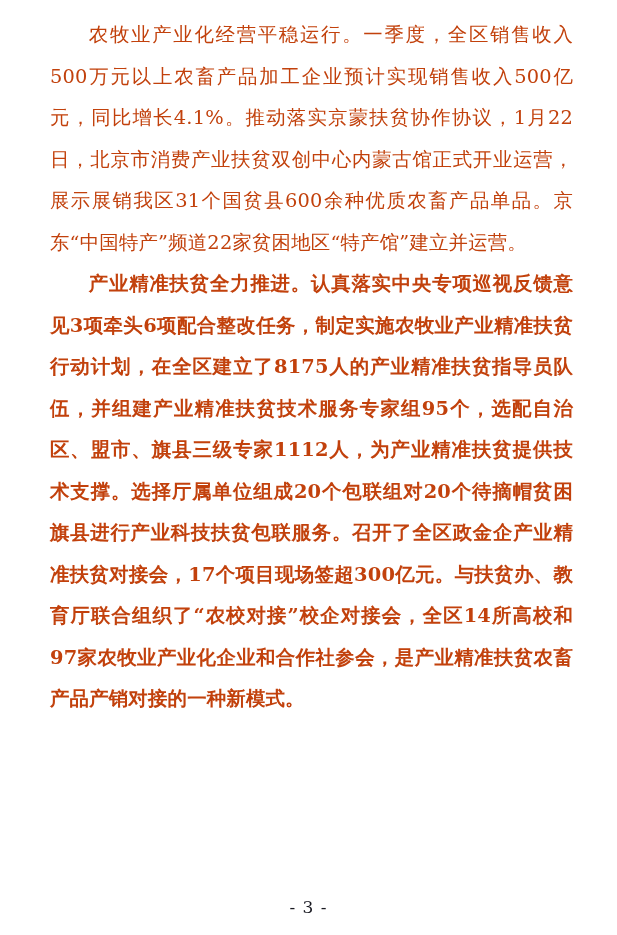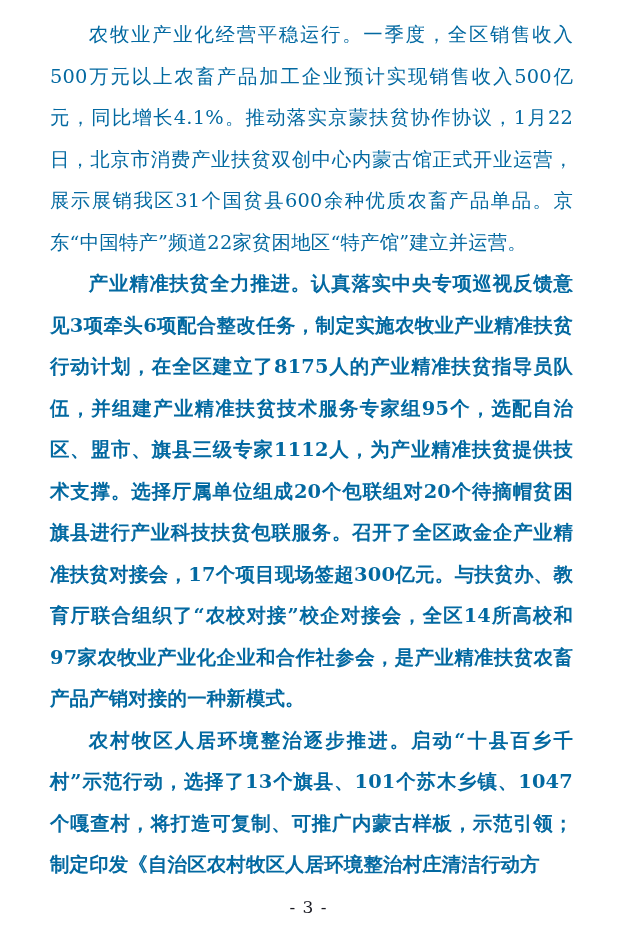--- a/index.html
+++ b/index.html
@@ -21,21 +21,21 @@
     box-sizing: border-box;
     padding: 14px 44px 0 50px;
   }
   .body-text {
     font-family: "DejaVu Serif", serif;
     font-size: 19.4px;
     line-height: 41.5px;
     text-align: justify;
     text-justify: inter-ideograph;
     letter-spacing: 0.2px;
-    color: #0369a1;
+    color: #c2410c;
   }
   .para {
     margin: 0;
     text-indent: 2em;
     text-align: justify;
   }
   .para + .para {
     margin-top: 0px;
     font-weight: bold;
   }
@@ -51,16 +51,15 @@
     letter-spacing: 1px;
   }
 </style>
 </head>
 <body>
 
 <div class="page">
   <div class="body-text">
     <p class="para">农牧业产业化经营平稳运行。一季度，全区销售收入500万元以上农畜产品加工企业预计实现销售收入500亿元，同比增长4.1%。推动落实京蒙扶贫协作协议，1月22日，北京市消费产业扶贫双创中心内蒙古馆正式开业运营，展示展销我区31个国贫县600余种优质农畜产品单品。京东“中国特产”频道22家贫困地区“特产馆”建立并运营。</p>
     <p class="para">产业精准扶贫全力推进。认真落实中央专项巡视反馈意见3项牵头6项配合整改任务，制定实施农牧业产业精准扶贫行动计划，在全区建立了8175人的产业精准扶贫指导员队伍，并组建产业精准扶贫技术服务专家组95个，选配自治区、盟市、旗县三级专家1112人，为产业精准扶贫提供技术支撑。选择厅属单位组成20个包联组对20个待摘帽贫困旗县进行产业科技扶贫包联服务。召开了全区政金企产业精准扶贫对接会，17个项目现场签超300亿元。与扶贫办、教育厅联合组织了“农校对接”校企对接会，全区14所高校和97家农牧业产业化企业和合作社参会，是产业精准扶贫农畜产品产销对接的一种新模式。</p>
-    <p class="para">农村牧区人居环境整治逐步推进。启动“十县百乡千村”示范行动，选择了13个旗县、101个苏木乡镇、1047个嘎查村，将打造可复制、可推广内蒙古样板，示范引领；制定印发《自治区农村牧区人居环境整治村庄清洁行动方</p>
   </div>
   <div class="page-number">- 3 -</div>
 </div>
 
 </body></html>

